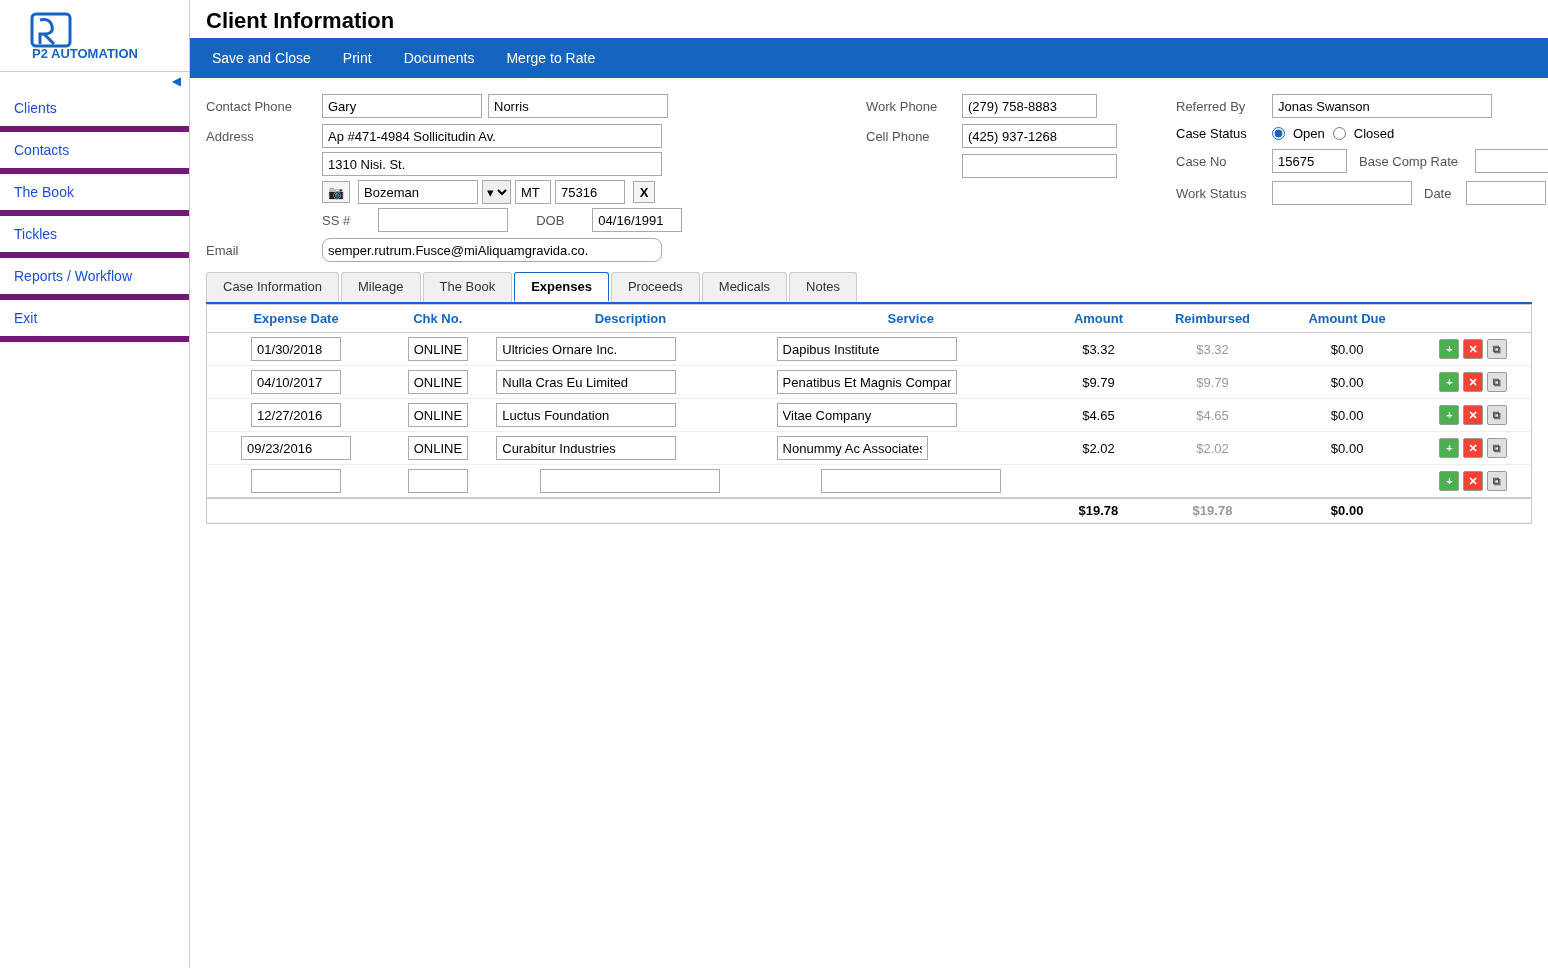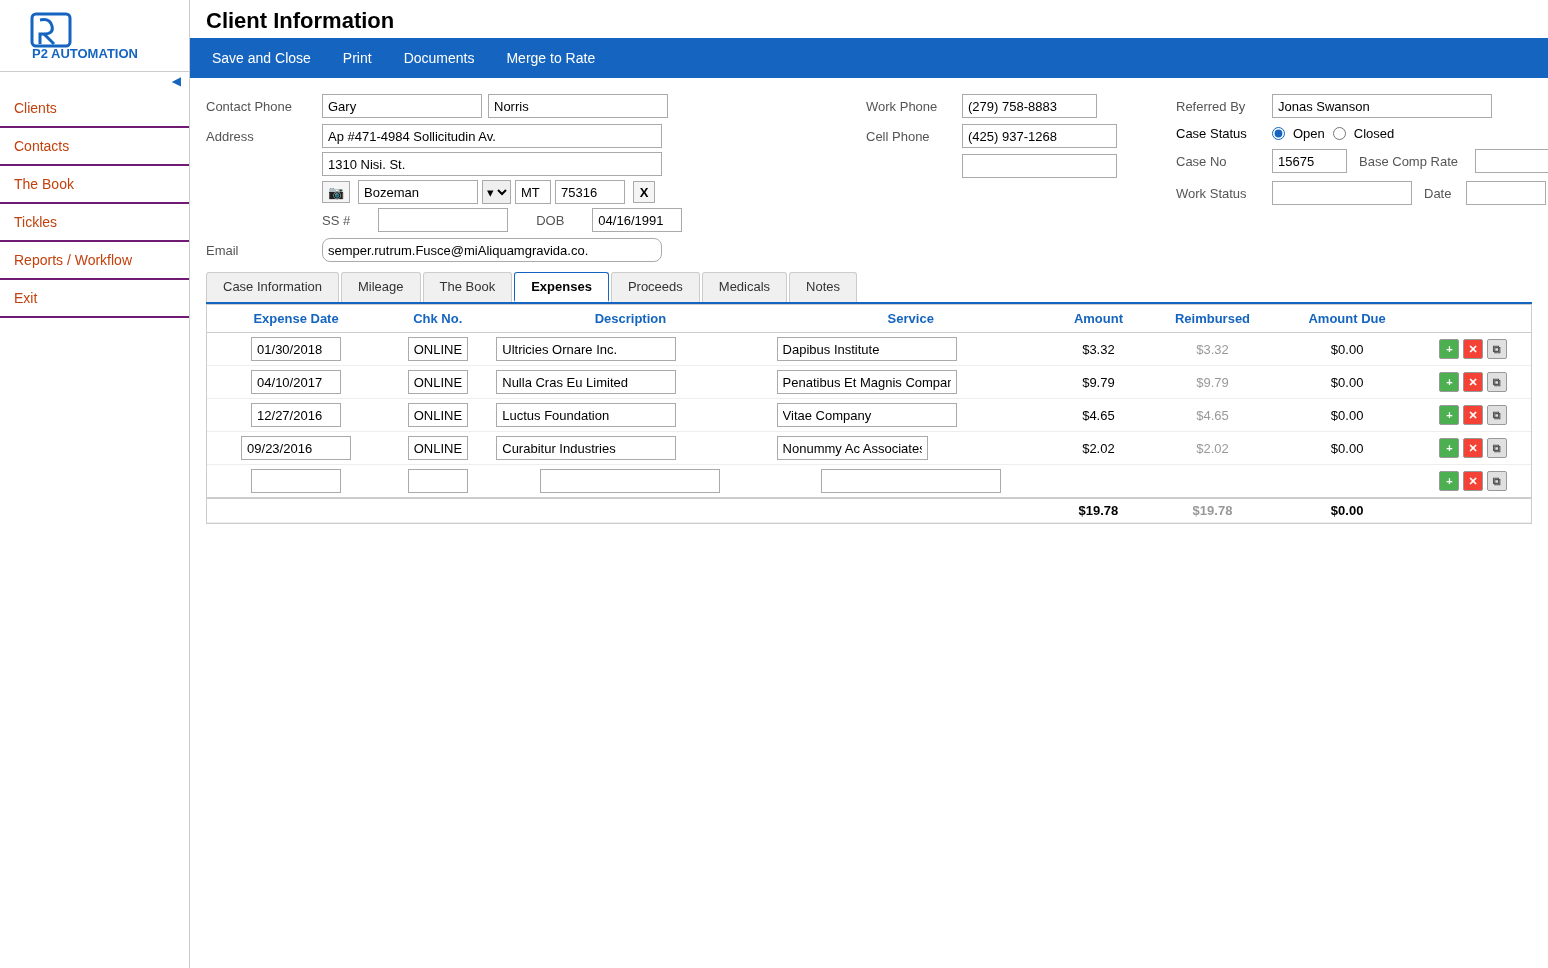--- a/index.html
+++ b/index.html
@@ -26,22 +26,22 @@
     #collapse-btn {
       text-align: right;
       padding: 2px 8px;
       cursor: pointer;
       color: #1565c0;
       font-size: 12px;
     }
     .sidebar-item {
       padding: 10px 14px;
       cursor: pointer;
-      border-bottom: 2px solid #701a75;
-      color: #c2410c;
+      border-bottom: 6px solid #701a75;
+      color: #1d4ed8;
       font-size: 14px;
     }
 
     
     #main {
       flex: 1;
       display: flex;
       flex-direction: column;
       overflow: hidden;
     }

